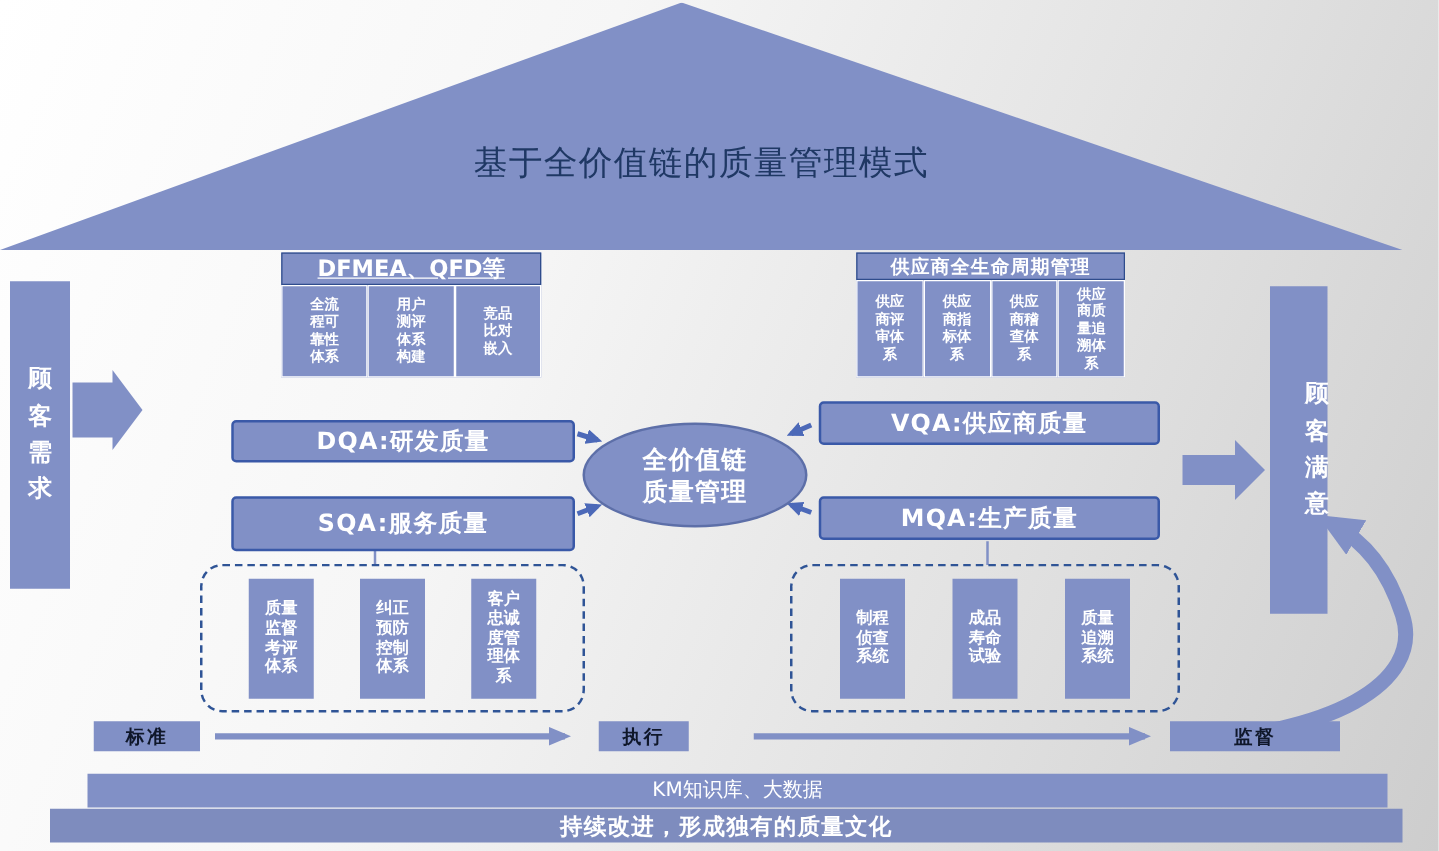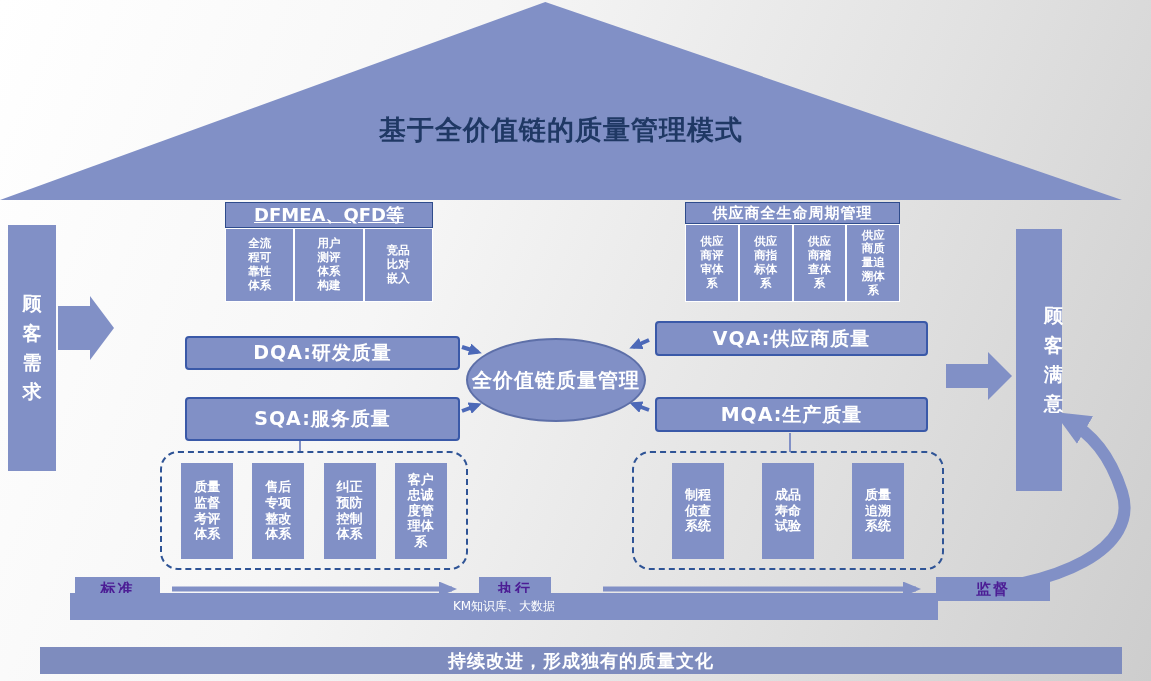--- a/index.html
+++ b/index.html
@@ -5,21 +5,21 @@
   * { margin:0; padding:0; box-sizing:border-box; }
   html,body { width:1151px; height:681px; }
   body { font-family:"DejaVu Sans","Liberation Sans",sans-serif; background:#fff; }
 
   .canvas { position:relative; width:1151px; height:681px; overflow:hidden;
     background:linear-gradient(112deg,#ffffff 0%,#f6f6f6 35%,#e2e2e2 68%,#cdcdcd 100%); }
 
   .roof { position:absolute; left:0; top:2px; width:1122px; height:198px;
     background:#8190C6; clip-path:polygon(48.6% 0, 100% 100%, 0 100%); }
   .title { position:absolute; left:0; top:112px; width:1122px; text-align:center;
-    font-size:27px; font-weight:bold; letter-spacing:1px; color:#1F3864; }
+    font-size:27px; font-weight:normal; letter-spacing:1px; color:#1F3864; }
 
   .overlay { position:absolute; left:0; top:0; width:1151px; height:681px; pointer-events:none; }
   .chev { stroke:#4C69B8; stroke-width:4; fill:none; }
   .flowline { stroke:#8190C6; stroke-width:5; }
   .connector { stroke:#8190C6; stroke-width:2; }
   .curve { stroke:#8190C6; stroke-width:12; fill:none; }
   .block { fill:#8190C6; }
 
   .vbar { position:absolute; background:#8190C6; display:flex; align-items:center; justify-content:center; }
   .leftbar { left:8px; top:225px; width:48px; height:246px; }
@@ -46,39 +46,39 @@
   .qbox { position:absolute; background:#8190C6; border:2px solid #3A59A8; border-radius:4px;
     color:#fff; font-weight:bold; font-size:19px; letter-spacing:1px;
     display:flex; align-items:center; justify-content:center; }
   #dqa { left:185px; top:336px; width:275px; height:34px; }
   #sqa { left:185px; top:397px; width:275px; height:44px; }
   #vqa { left:655px; top:321px; width:273px; height:35px; }
   #mqa { left:655px; top:397px; width:273px; height:35px; }
 
   .ellipse { position:absolute; left:466px; top:338px; width:180px; height:84px;
     background:#8190C6; border:2px solid #5D6FA8; border-radius:50%;
-    display:flex; flex-direction:row; align-items:center; justify-content:center;
+    display:flex; flex-direction:column; align-items:center; justify-content:center;
     color:#fff; font-weight:bold; font-size:20px; line-height:1.3; letter-spacing:1px; }
 
   .dashedbox { position:absolute; border:2px dashed #2F5496; border-radius:18px;
     display:flex; align-items:center; justify-content:space-evenly; }
   #service-systems { left:160px; top:451px; width:308px; height:119px; }
   #production-systems { left:632px; top:451px; width:312px; height:119px; }
   .ditem { width:52px; height:96px; background:#8190C6;
     display:flex; align-items:center; justify-content:center; }
   .ditem .wrap2 { font-size:13px; width:2.1em; }
 
-  .flowbox { position:absolute; height:24px; background:#8190C6; color:#4c1d95; font-weight:bold;
+  .flowbox { position:absolute; height:24px; background:#8190C6; color:#0f172a; font-weight:bold;
     font-size:15px; letter-spacing:2px; display:flex; align-items:center; justify-content:center; }
   #flow-standard { left:75px; top:577px; width:85px; }
   #flow-execute { left:479px; top:577px; width:72px; }
-  #flow-supervise { left:936px; top:577px; width:114px; }
-
-  .kmbar { position:absolute; left:70px; top:593px; width:868px; height:27px; background:#8190C6;
-    color:#fff; font-size:12px; display:flex; align-items:center; justify-content:center; }
+  #flow-supervise { left:936px; top:577px; width:136px; }
+
+  .kmbar { position:absolute; left:70px; top:619px; width:1040px; height:27px; background:#8190C6;
+    color:#fff; font-size:16px; display:flex; align-items:center; justify-content:center; }
   .culturebar { position:absolute; left:40px; top:647px; width:1082px; height:27px; background:#7E8CBE;
     color:#fff; font-size:18px; font-weight:600; letter-spacing:1px;
     display:flex; align-items:center; justify-content:center; }
 </style>
 </head>
 <body>
 
 <div class="canvas">
 
   <div class="roof"></div>
@@ -162,23 +162,20 @@
   <div class="ellipse">
     <span>全价值链</span>
     <span>质量管理</span>
   </div>
 
   <div class="dashedbox" id="service-systems">
     <div class="ditem">
       <span class="wrap2">质量监督考评体系</span>
     </div>
     <div class="ditem">
-      <span class="wrap2">售后专项整改体系</span>
-    </div>
-    <div class="ditem">
       <span class="wrap2">纠正预防控制体系</span>
     </div>
     <div class="ditem">
       <span class="wrap2">客户忠诚度管理体系</span>
     </div>
   </div>
 
   <div class="dashedbox" id="production-systems">
     <div class="ditem">
       <span class="wrap2">制程侦查系统</span>

